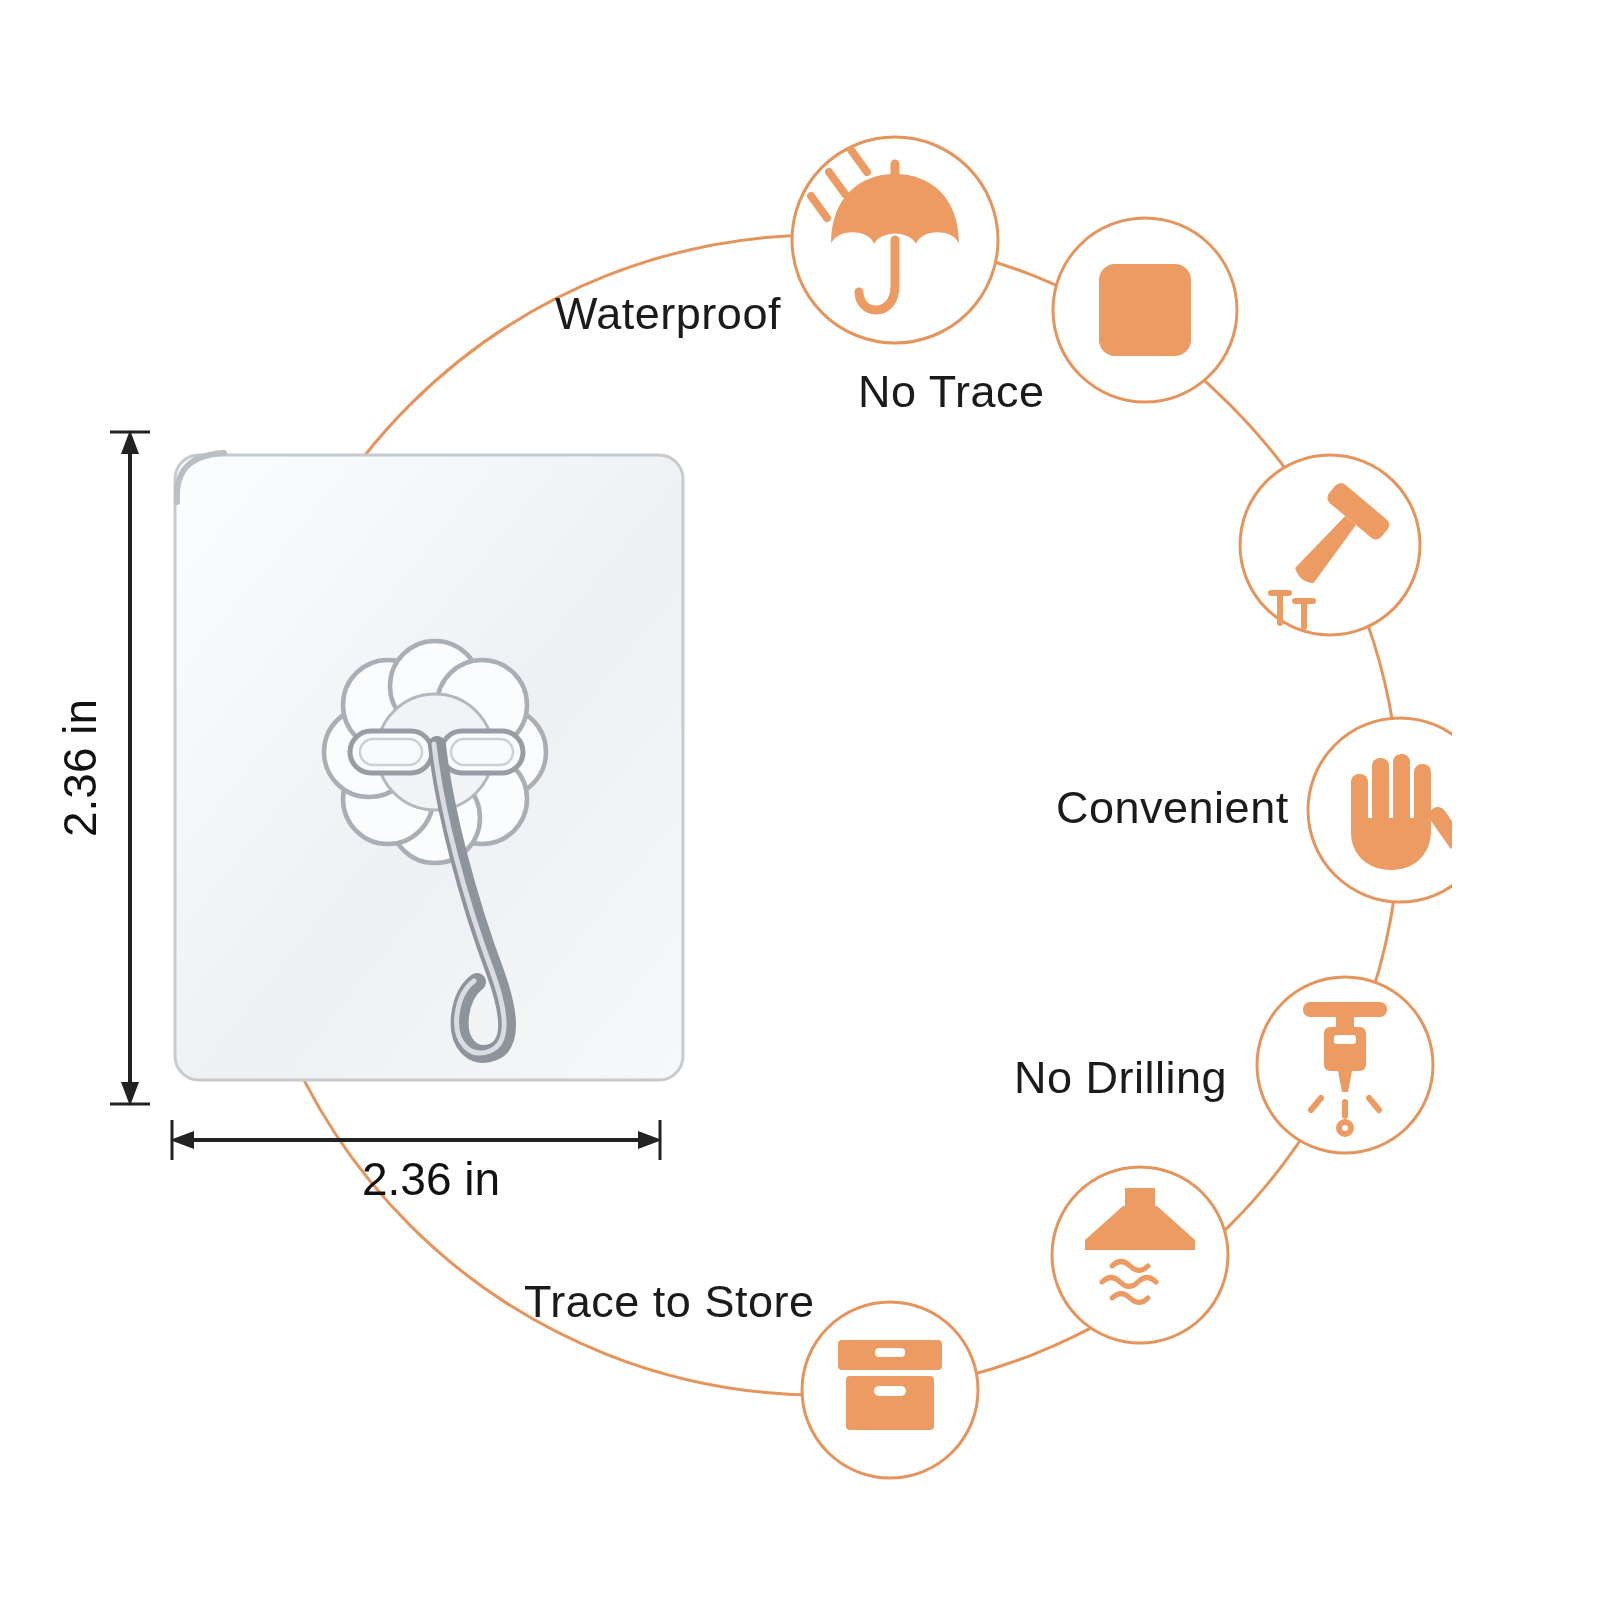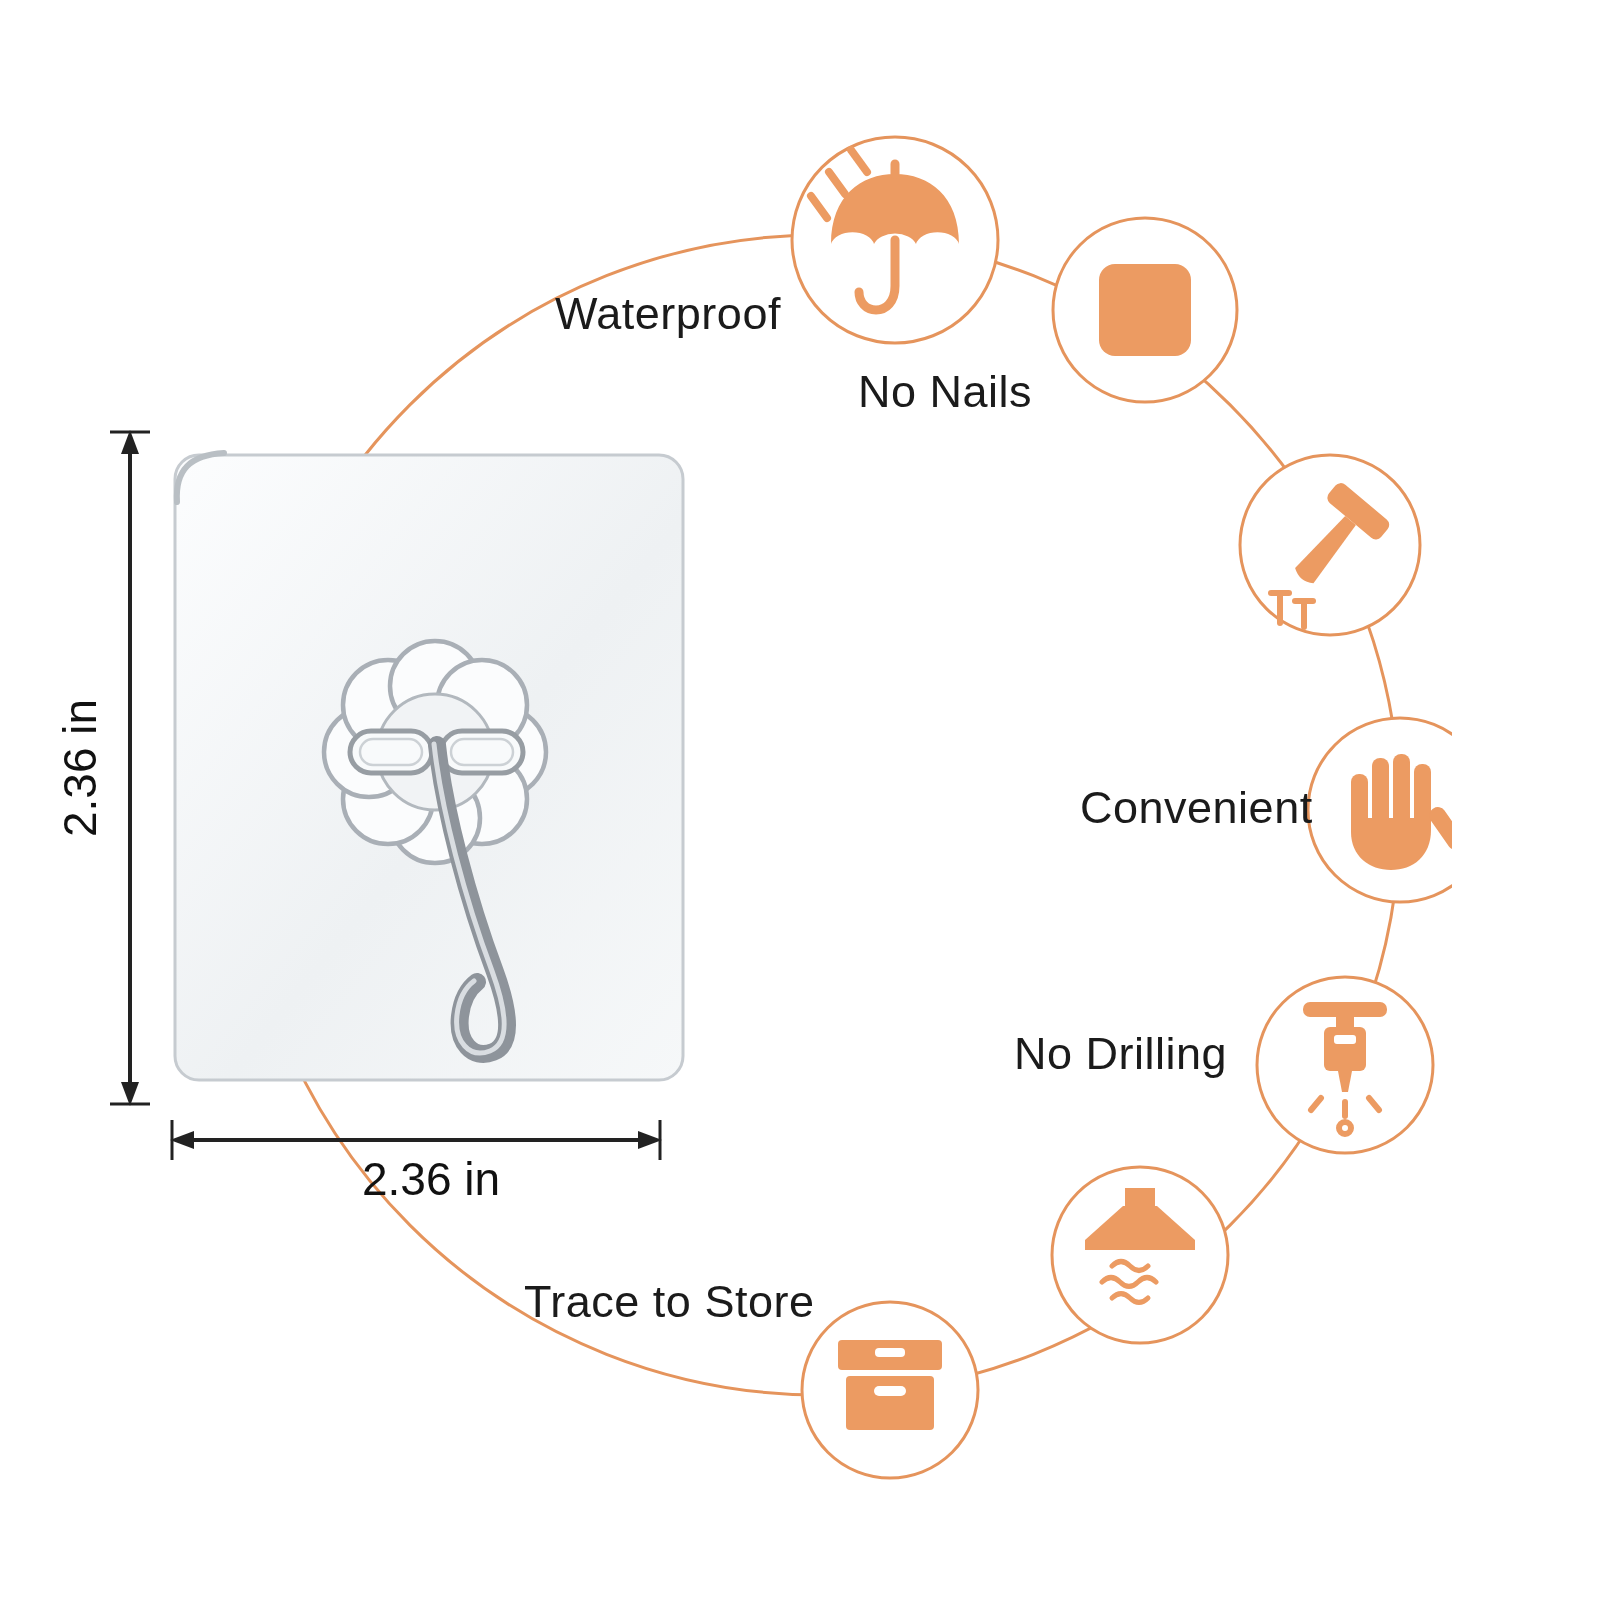--- a/index.html
+++ b/index.html
@@ -167,21 +167,21 @@
       <g transform="translate(890,1388)">
         <rect class="ofill" x="-52" y="-48" width="104" height="30" rx="4"></rect>
         <rect fill="#fff" x="-15" y="-40" width="30" height="9" rx="4"></rect>
         <rect class="ofill" x="-44" y="-12" width="88" height="54" rx="4"></rect>
         <rect fill="#fff" x="-16" y="-2" width="32" height="10" rx="5"></rect>
       </g>
     </g>
   </svg>
 
   <div class="feature-label" style="left:555px;top:288px">Waterproof</div>
-  <div class="feature-label" style="left:858px;top:366px">No Nails</div>
-  <div class="feature-label" style="left:1080px;top:782px">Convenient</div>
-  <div class="feature-label" style="left:1014px;top:1028px">No Drilling</div>
+  <div class="feature-label" style="left:858px;top:366px">No Trace</div>
+  <div class="feature-label" style="left:1056px;top:782px">Convenient</div>
+  <div class="feature-label" style="left:1014px;top:1052px">No Drilling</div>
   <div class="feature-label" style="left:524px;top:1276px">Trace to Store</div>
 
   <div class="dim-label dim-vertical" style="left:5px;top:741px">2.36 in</div>
   <div class="dim-label" style="left:362px;top:1152px">2.36 in</div>
 
 </div>
 
 </body></html>

